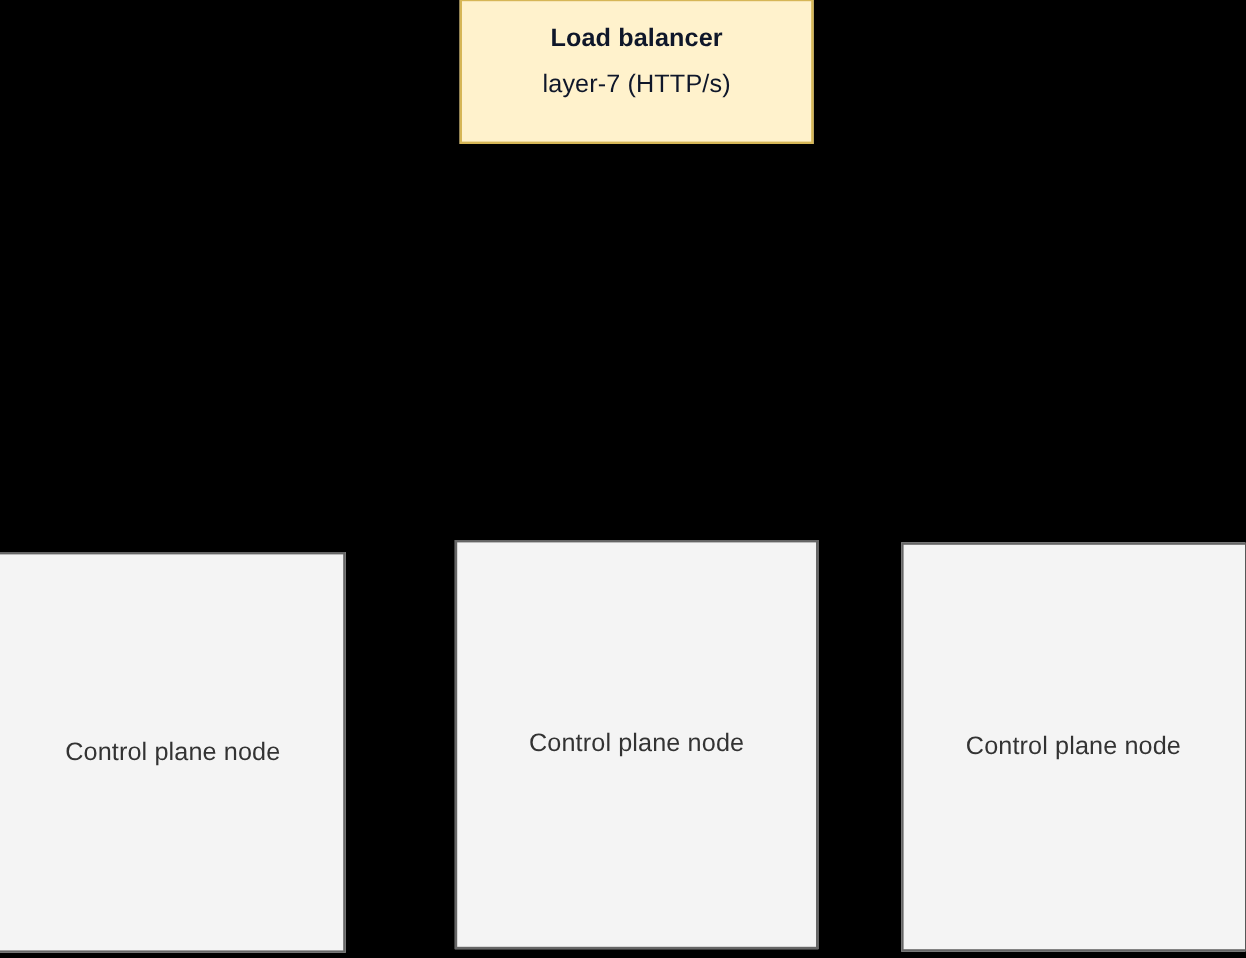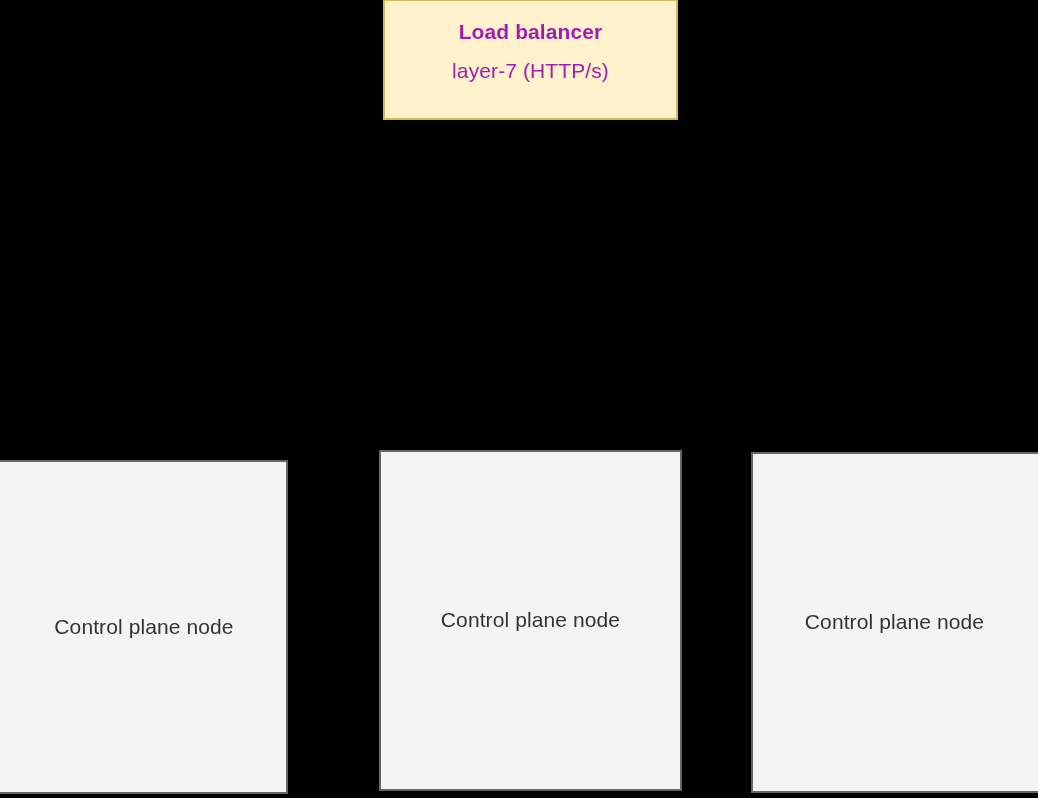--- a/index.html
+++ b/index.html
@@ -30,21 +30,21 @@
   }
 
   
   .lb {
     left: 383px;
     top: -1px;
     width: 295px;
     height: 121px;
     background: #fff2cc;
     border: 2px solid #d6b656;
-    color: #a21caf;
+    color: #0f172a;
     flex-direction: column;
     padding-bottom: 16px;
   }
   .lb-title {
     font-size: 21px;
     font-weight: bold;
     letter-spacing: 0.1px;
     white-space: nowrap;
   }
   .lb-sub {

